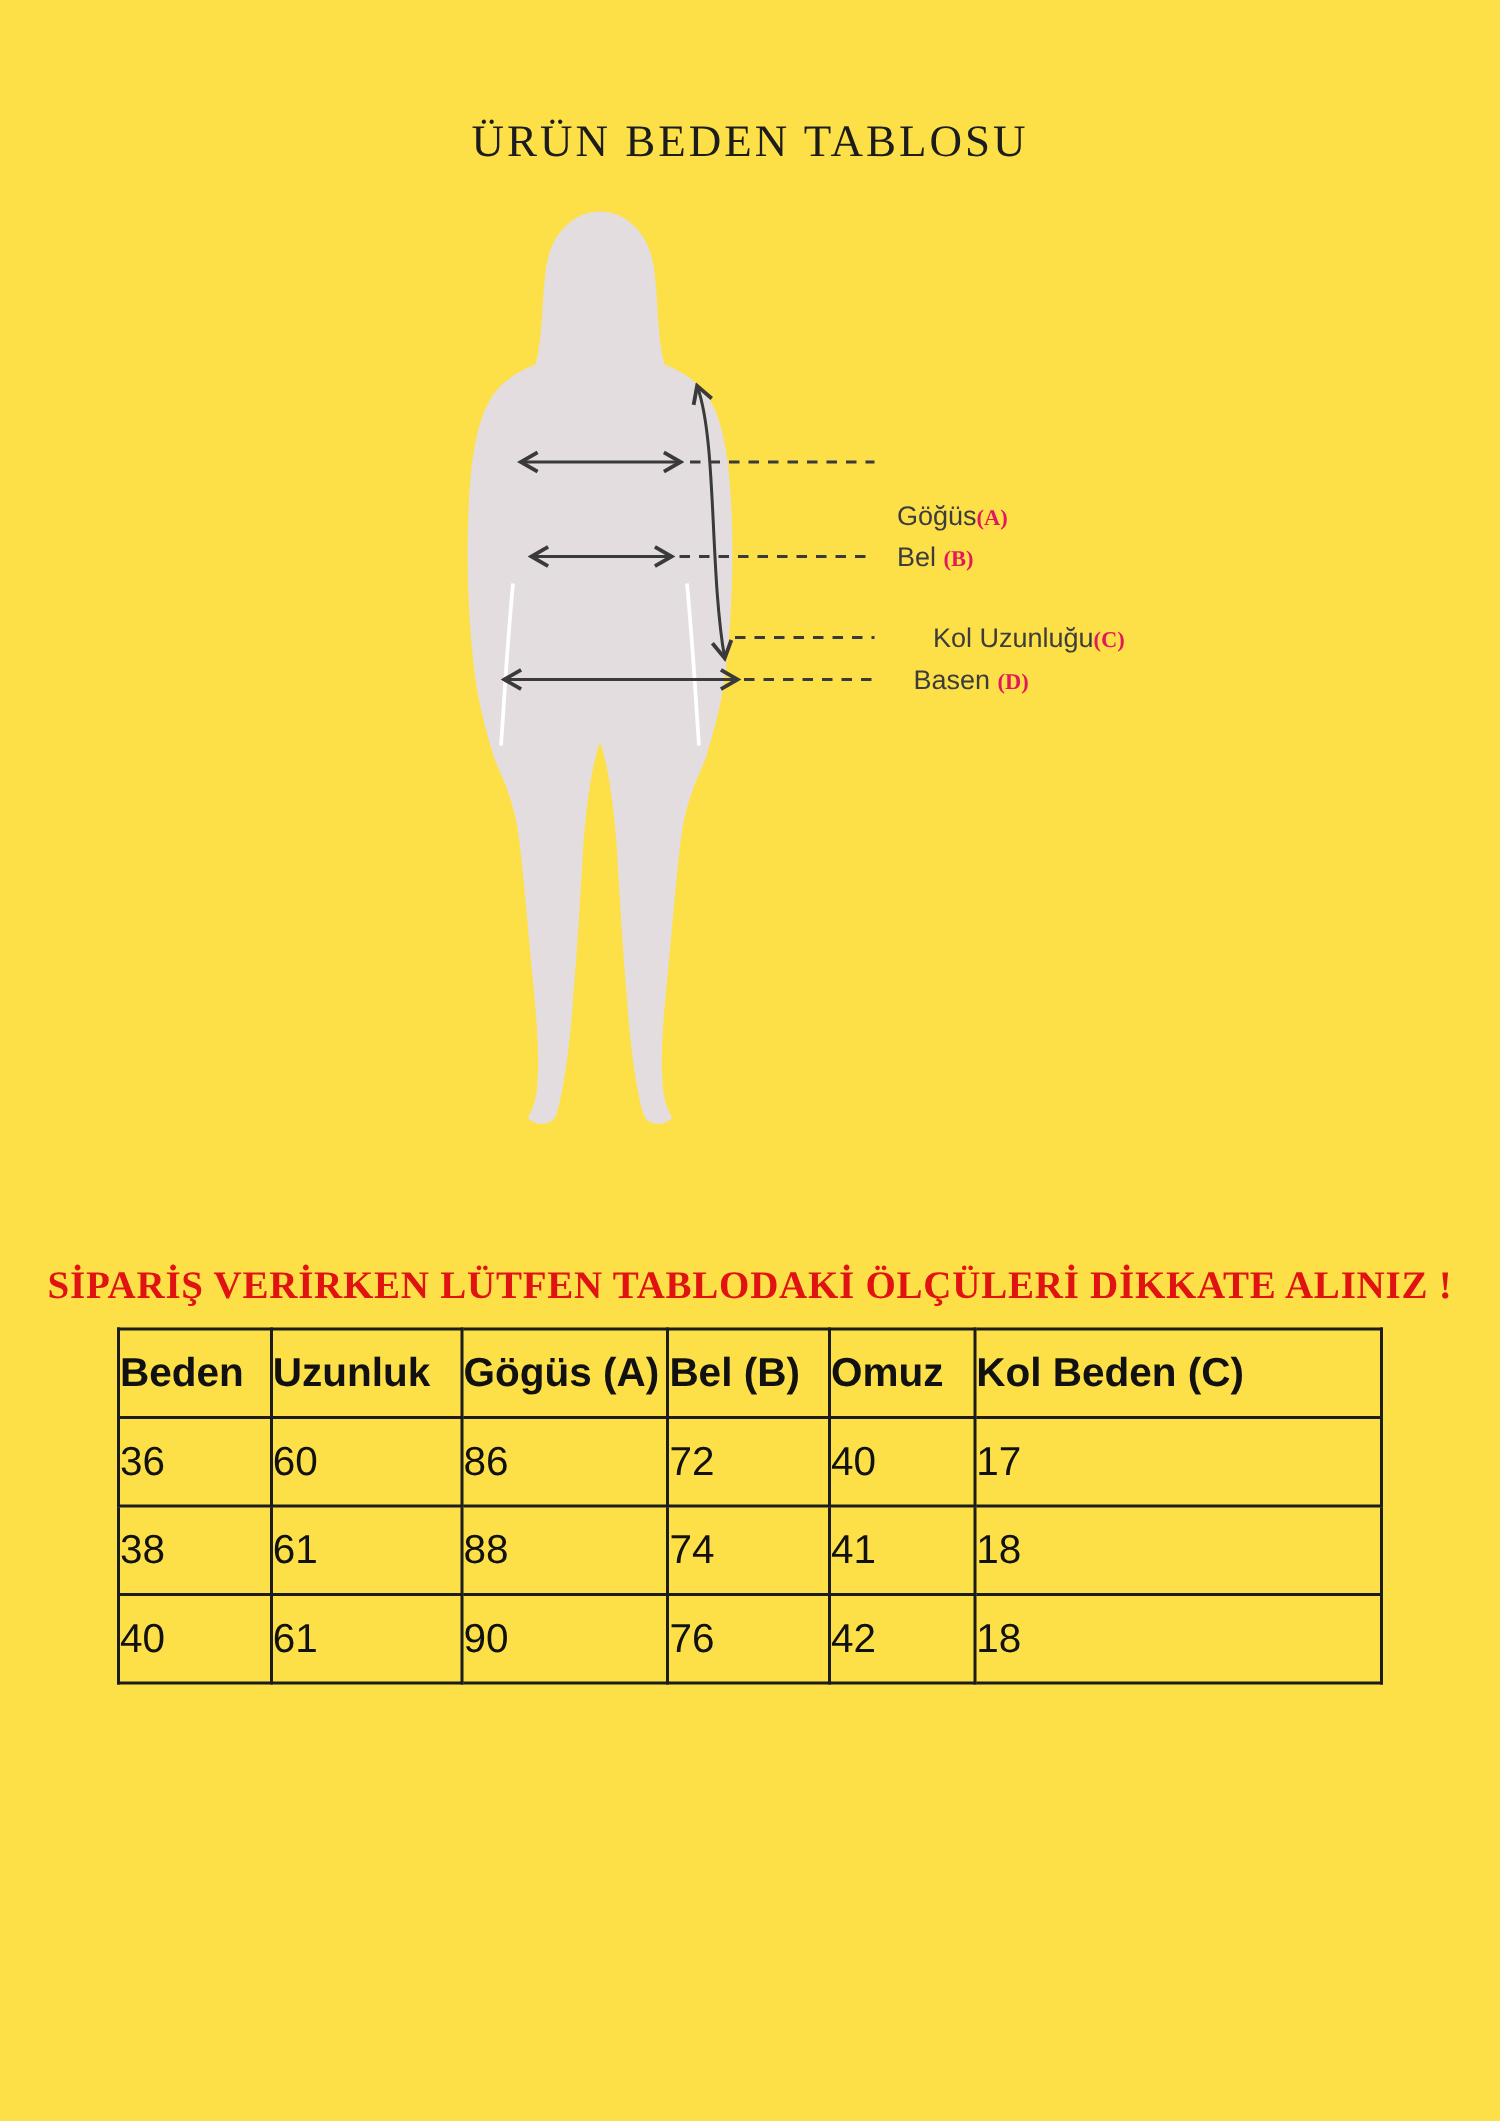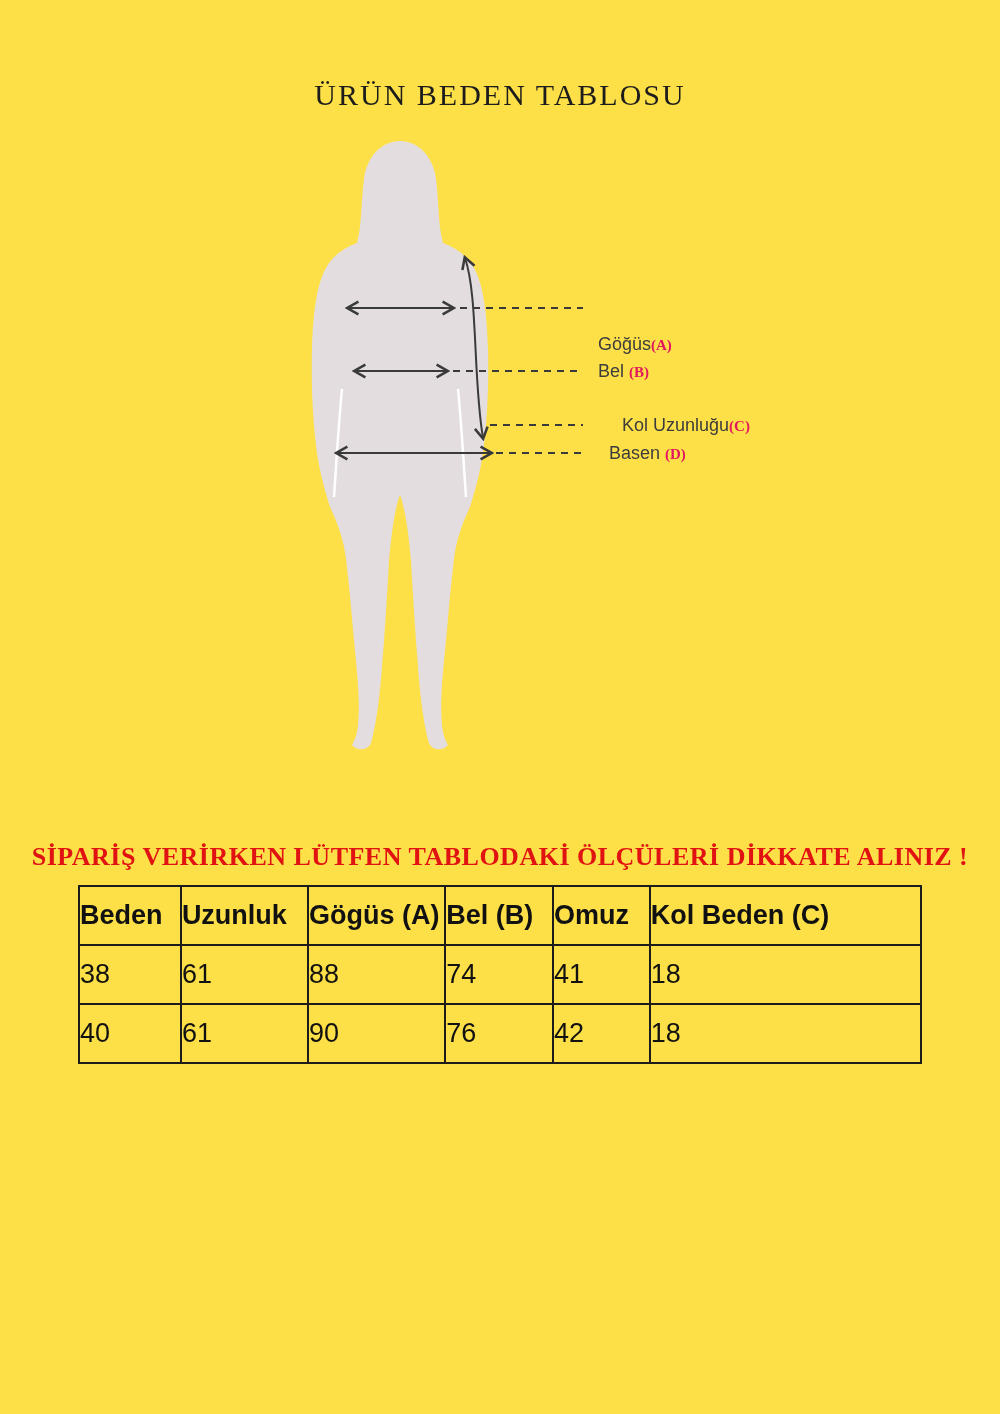--- a/index.html
+++ b/index.html
@@ -90,20 +90,28 @@
         <th>Beden</th>
         <th>Uzunluk</th>
         <th>Gögüs (A)</th>
         <th>Bel (B)</th>
         <th>Omuz</th>
         <th>Kol Beden (C)</th>
       </tr>
     </thead>
     <tbody>
       <tr>
+        <td>36</td>
+        <td>60</td>
+        <td>86</td>
+        <td>72</td>
+        <td>40</td>
+        <td>17</td>
+      </tr>
+      <tr>
         <td>38</td>
         <td>61</td>
         <td>88</td>
         <td>74</td>
         <td>41</td>
         <td>18</td>
       </tr>
       <tr>
         <td>40</td>
         <td>61</td>

